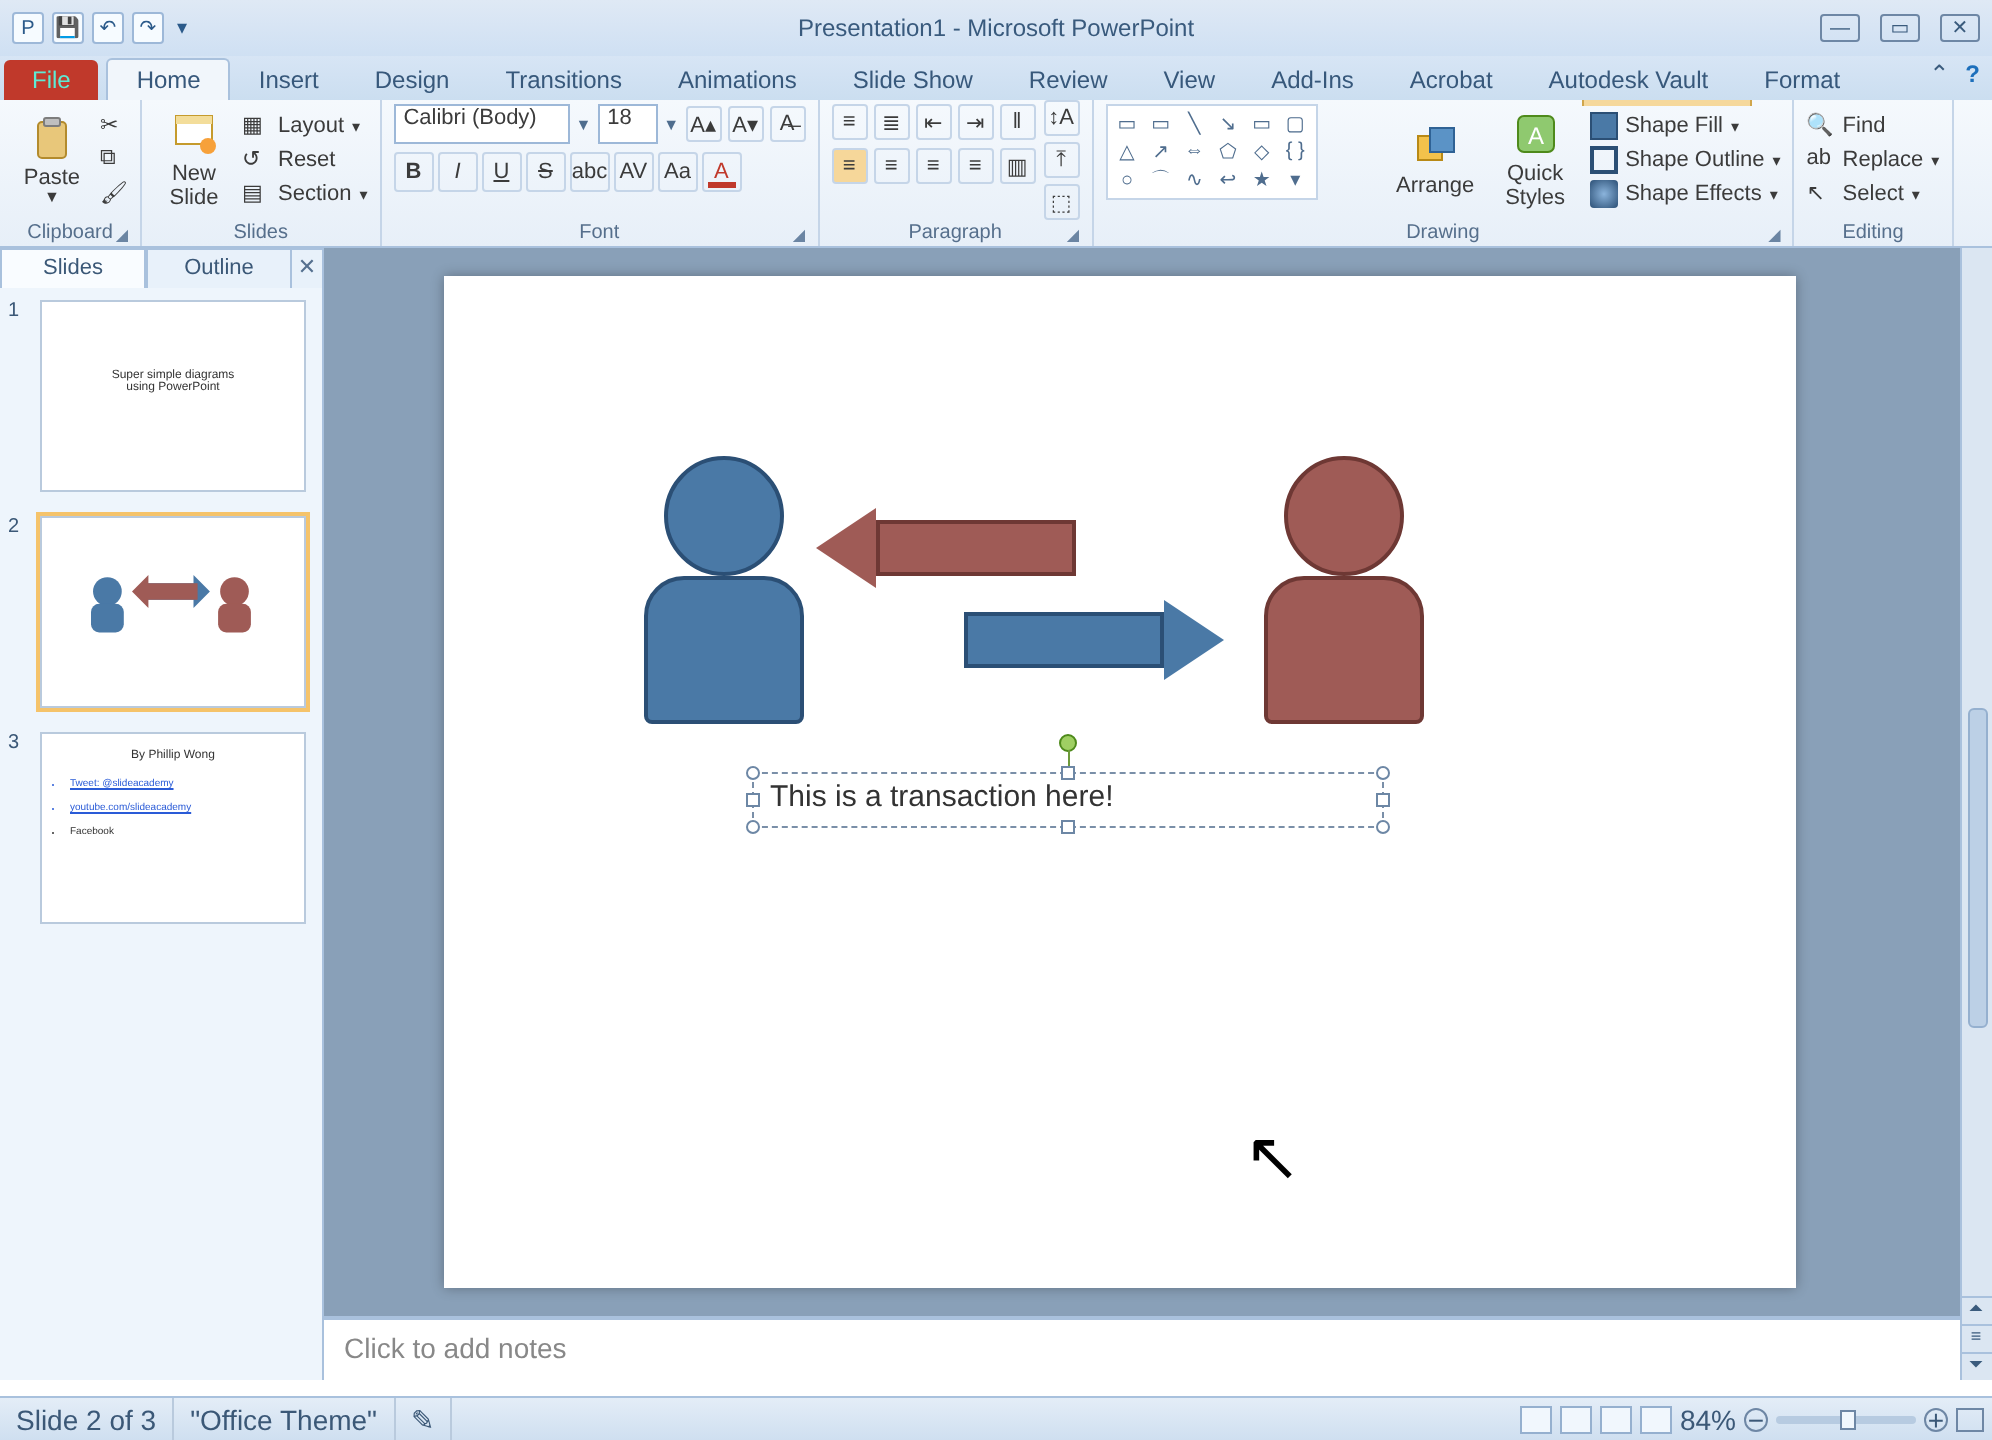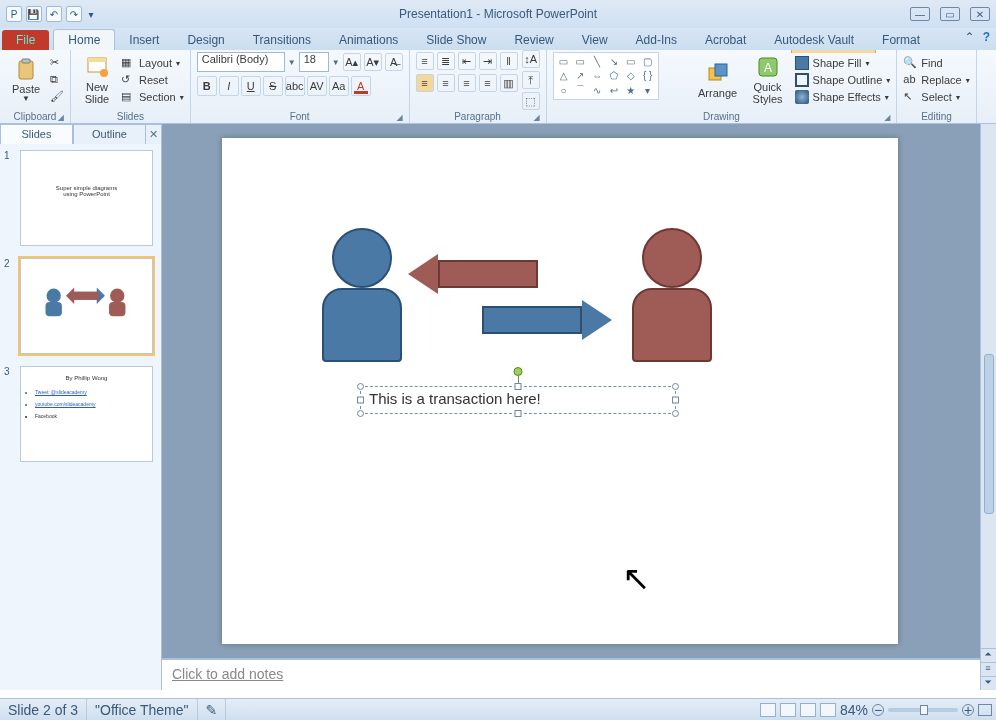--- a/index.html
+++ b/index.html
@@ -63,21 +63,21 @@
 .thumb.selected { box-shadow: 0 0 0 2px #f5c36a; }
 
 .edit-area      { flex: 1; background: #89a0b8; position: relative; }
 .slide-canvas   { position: absolute; left: 60px; top: 14px; width: 676px; height: 506px; background: #fff; box-shadow: 0 0 6px rgba(0,0,0,.3); }
 .scroll-v       { position: absolute; right: 0; top: 0; bottom: 0; width: 16px; background: #dbe6f2; border-left: 1px solid #a9c1dd; }
 .scroll-thumb   { position: absolute; right: 2px; top: 230px; width: 10px; height: 160px; background: #bcd0e6; border: 1px solid #95b0cf; border-radius: 3px; }
 .nav-btns       { position: absolute; right: 0; bottom: 0; width: 16px; display: flex; flex-direction: column; }
 .nav-btns span  { height: 14px; text-align: center; font-size: 9px; color: #3a5b7d; border-top: 1px solid #a9c1dd; }
 
 
-.notes-pane     { position: absolute; left: 162px; right: 16px; bottom: 0; height: 32px; background: #fff; border-top: 2px solid #a9c1dd; padding: 6px 10px; font-size: 14px; color: #888; text-decoration: underline; }
+.notes-pane     { position: absolute; left: 162px; right: 16px; bottom: 0; height: 32px; background: #fff; border-top: 2px solid #a9c1dd; padding: 6px 10px; font-size: 14px; color: #888; }
 .status-bar     { position: absolute; bottom: 0; left: 0; right: 0; height: 22px; background: linear-gradient(#e4edf7,#cfdff0); border-top: 1px solid #a9c1dd; display: flex; align-items: center; font-size: 14px; color: #3b5877; }
 .status-bar .seg{ padding: 0 8px; border-right: 1px solid #b9cadd; height: 100%; display: flex; align-items: center; }
 .status-right   { position: absolute; right: 4px; display: flex; align-items: center; gap: 4px; }
 .view-btn       { width: 16px; height: 14px; border: 1px solid #95b0cf; background: #f1f7fd; }
 .zoom-track     { width: 70px; height: 4px; background: #b7cbe1; position: relative; border-radius: 2px; }
 .zoom-thumb     { position: absolute; top: -3px; left: 32px; width: 8px; height: 10px; background: #f1f7fd; border: 1px solid #6e87a5; }
 
 
 .person-blue .head  { width: 60px; height: 60px; background: #4a79a6; border: 2px solid #2b4f75; border-radius: 50%; position: absolute; }
 .person-blue .body  { width: 80px; height: 74px; background: #4a79a6; border: 2px solid #2b4f75; border-radius: 20px 20px 4px 4px; position: absolute; }
@@ -400,21 +400,21 @@
       <div class="arrow" style="left:186px; top:116px; width:130px;">
         <span class="shaft" style="left:30px; width:100px; background:#9f5b56; border:2px solid #6e3834;"></span>
         <span class="tip" style="left:0; border-right:30px solid #9f5b56;"></span>
       </div>
 
       <div class="arrow" style="left:260px; top:162px; width:130px;">
         <span class="shaft" style="left:0; width:100px; background:#4a79a6; border:2px solid #2b4f75;"></span>
         <span class="tip" style="right:0; border-left:30px solid #4a79a6;"></span>
       </div>
 
-      <div class="textbox-sel" style="left:138px; top:248px; width:316px; height:28px;">
+      <div class="textbox-sel" style="left:154px; top:248px; width:316px; height:28px;">
         <span class="rot-handle" style="left:50%; top:-20px; transform:translateX(-50%);"></span>
         <span style="position:absolute;left:50%;top:-12px;width:1px;height:12px;background:#6d9a3a;"></span>
         <span class="sel-handle" style="left:-4px; top:-4px;"></span>
         <span class="sel-handle" style="right:-4px; top:-4px;"></span>
         <span class="sel-handle" style="left:-4px; bottom:-4px;"></span>
         <span class="sel-handle" style="right:-4px; bottom:-4px;"></span>
         <span class="sel-handle" style="left:50%; top:-4px; transform:translateX(-50%); border-radius:0;"></span>
         <span class="sel-handle" style="left:50%; bottom:-4px; transform:translateX(-50%); border-radius:0;"></span>
         <span class="sel-handle" style="top:50%; left:-4px; transform:translateY(-50%); border-radius:0;"></span>
         <span class="sel-handle" style="top:50%; right:-4px; transform:translateY(-50%); border-radius:0;"></span>

